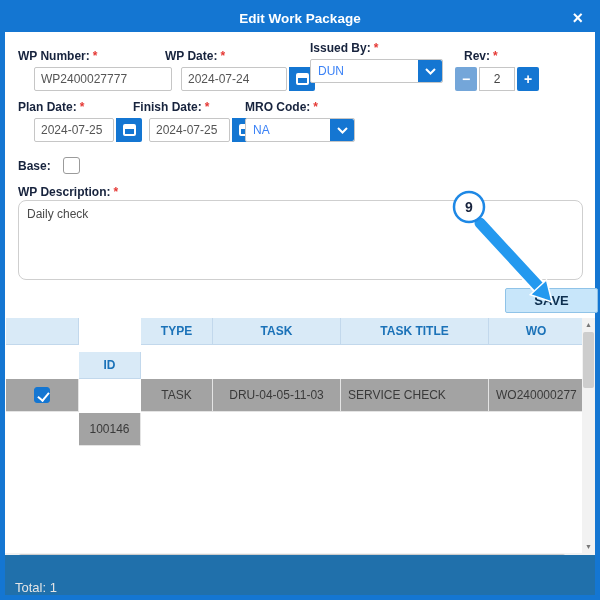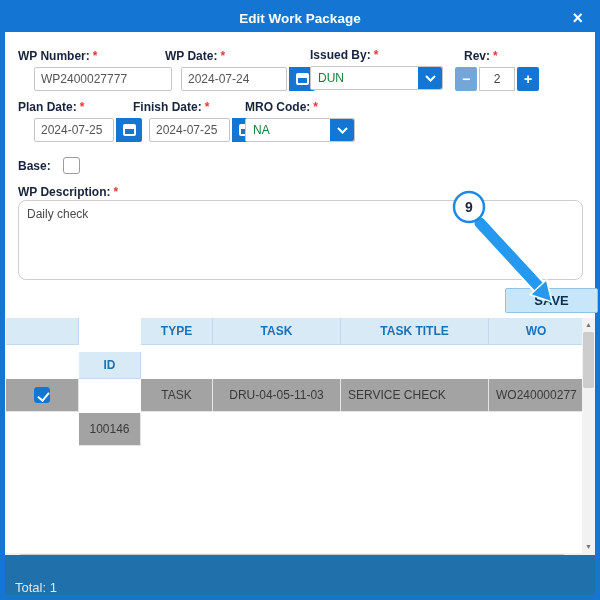--- a/index.html
+++ b/index.html
@@ -48,21 +48,21 @@
     border-radius:0 2px 2px 0;margin-left:2px;
   }
   .cal-glyph{
     display:inline-block;width:13px;height:12px;
     border:2px solid #fff;border-top:5px solid #fff;border-radius:2px;
   }
   .selbox{
     height:24px;border:1px solid #c6c6c6;border-radius:2px;background:#fff;
     display:flex;align-items:center;justify-content:space-between;cursor:pointer;
   }
-  .selbox .seltext{font-size:12px;color:#15803d;padding-left:7px;}
+  .selbox .seltext{font-size:12px;color:#3b82f6;padding-left:7px;}
   .chevbtn{
     width:24px;height:22px;border:none;background:var(--primary);
     display:flex;align-items:center;justify-content:center;cursor:pointer;
     border-radius:0 2px 2px 0;margin-right:0;
   }
   .stepbtn{
     width:22px;height:24px;border:none;color:#fff;font-size:14px;font-weight:bold;
     cursor:pointer;border-radius:2px;font-family:"Liberation Sans", sans-serif;
   }
   .stepminus{background:#74a6d9;}
@@ -151,21 +151,21 @@
   <div class="fgroup" style="left:160px;top:44px;">
     <div class="lbl"><span>WP Date:</span><span class="req">*</span></div>
     <div class="ctrl">
       <input class="tbox" style="width: 106px;" value="2024-07-24">
       <button class="calbtn">
           <span class="cal-glyph"></span>
         </button>
     </div>
   </div>
 
-  <div class="fgroup" style="left:305px;top:43px;">
+  <div class="fgroup" style="left:305px;top:36px;">
     <div class="lbl"><span>Issued By:</span><span class="req">*</span></div>
     <div class="ctrl">
       <div class="selbox" style="width:133px;">
         <span class="seltext">DUN</span>
         <button class="chevbtn">
           <svg width="11" height="7" viewBox="0 0 11 7">
               <path d="M1 1l4.5 4.5L10 1" stroke="#fff" stroke-width="2" fill="none"></path>
             </svg>
         </button>
       </div>

